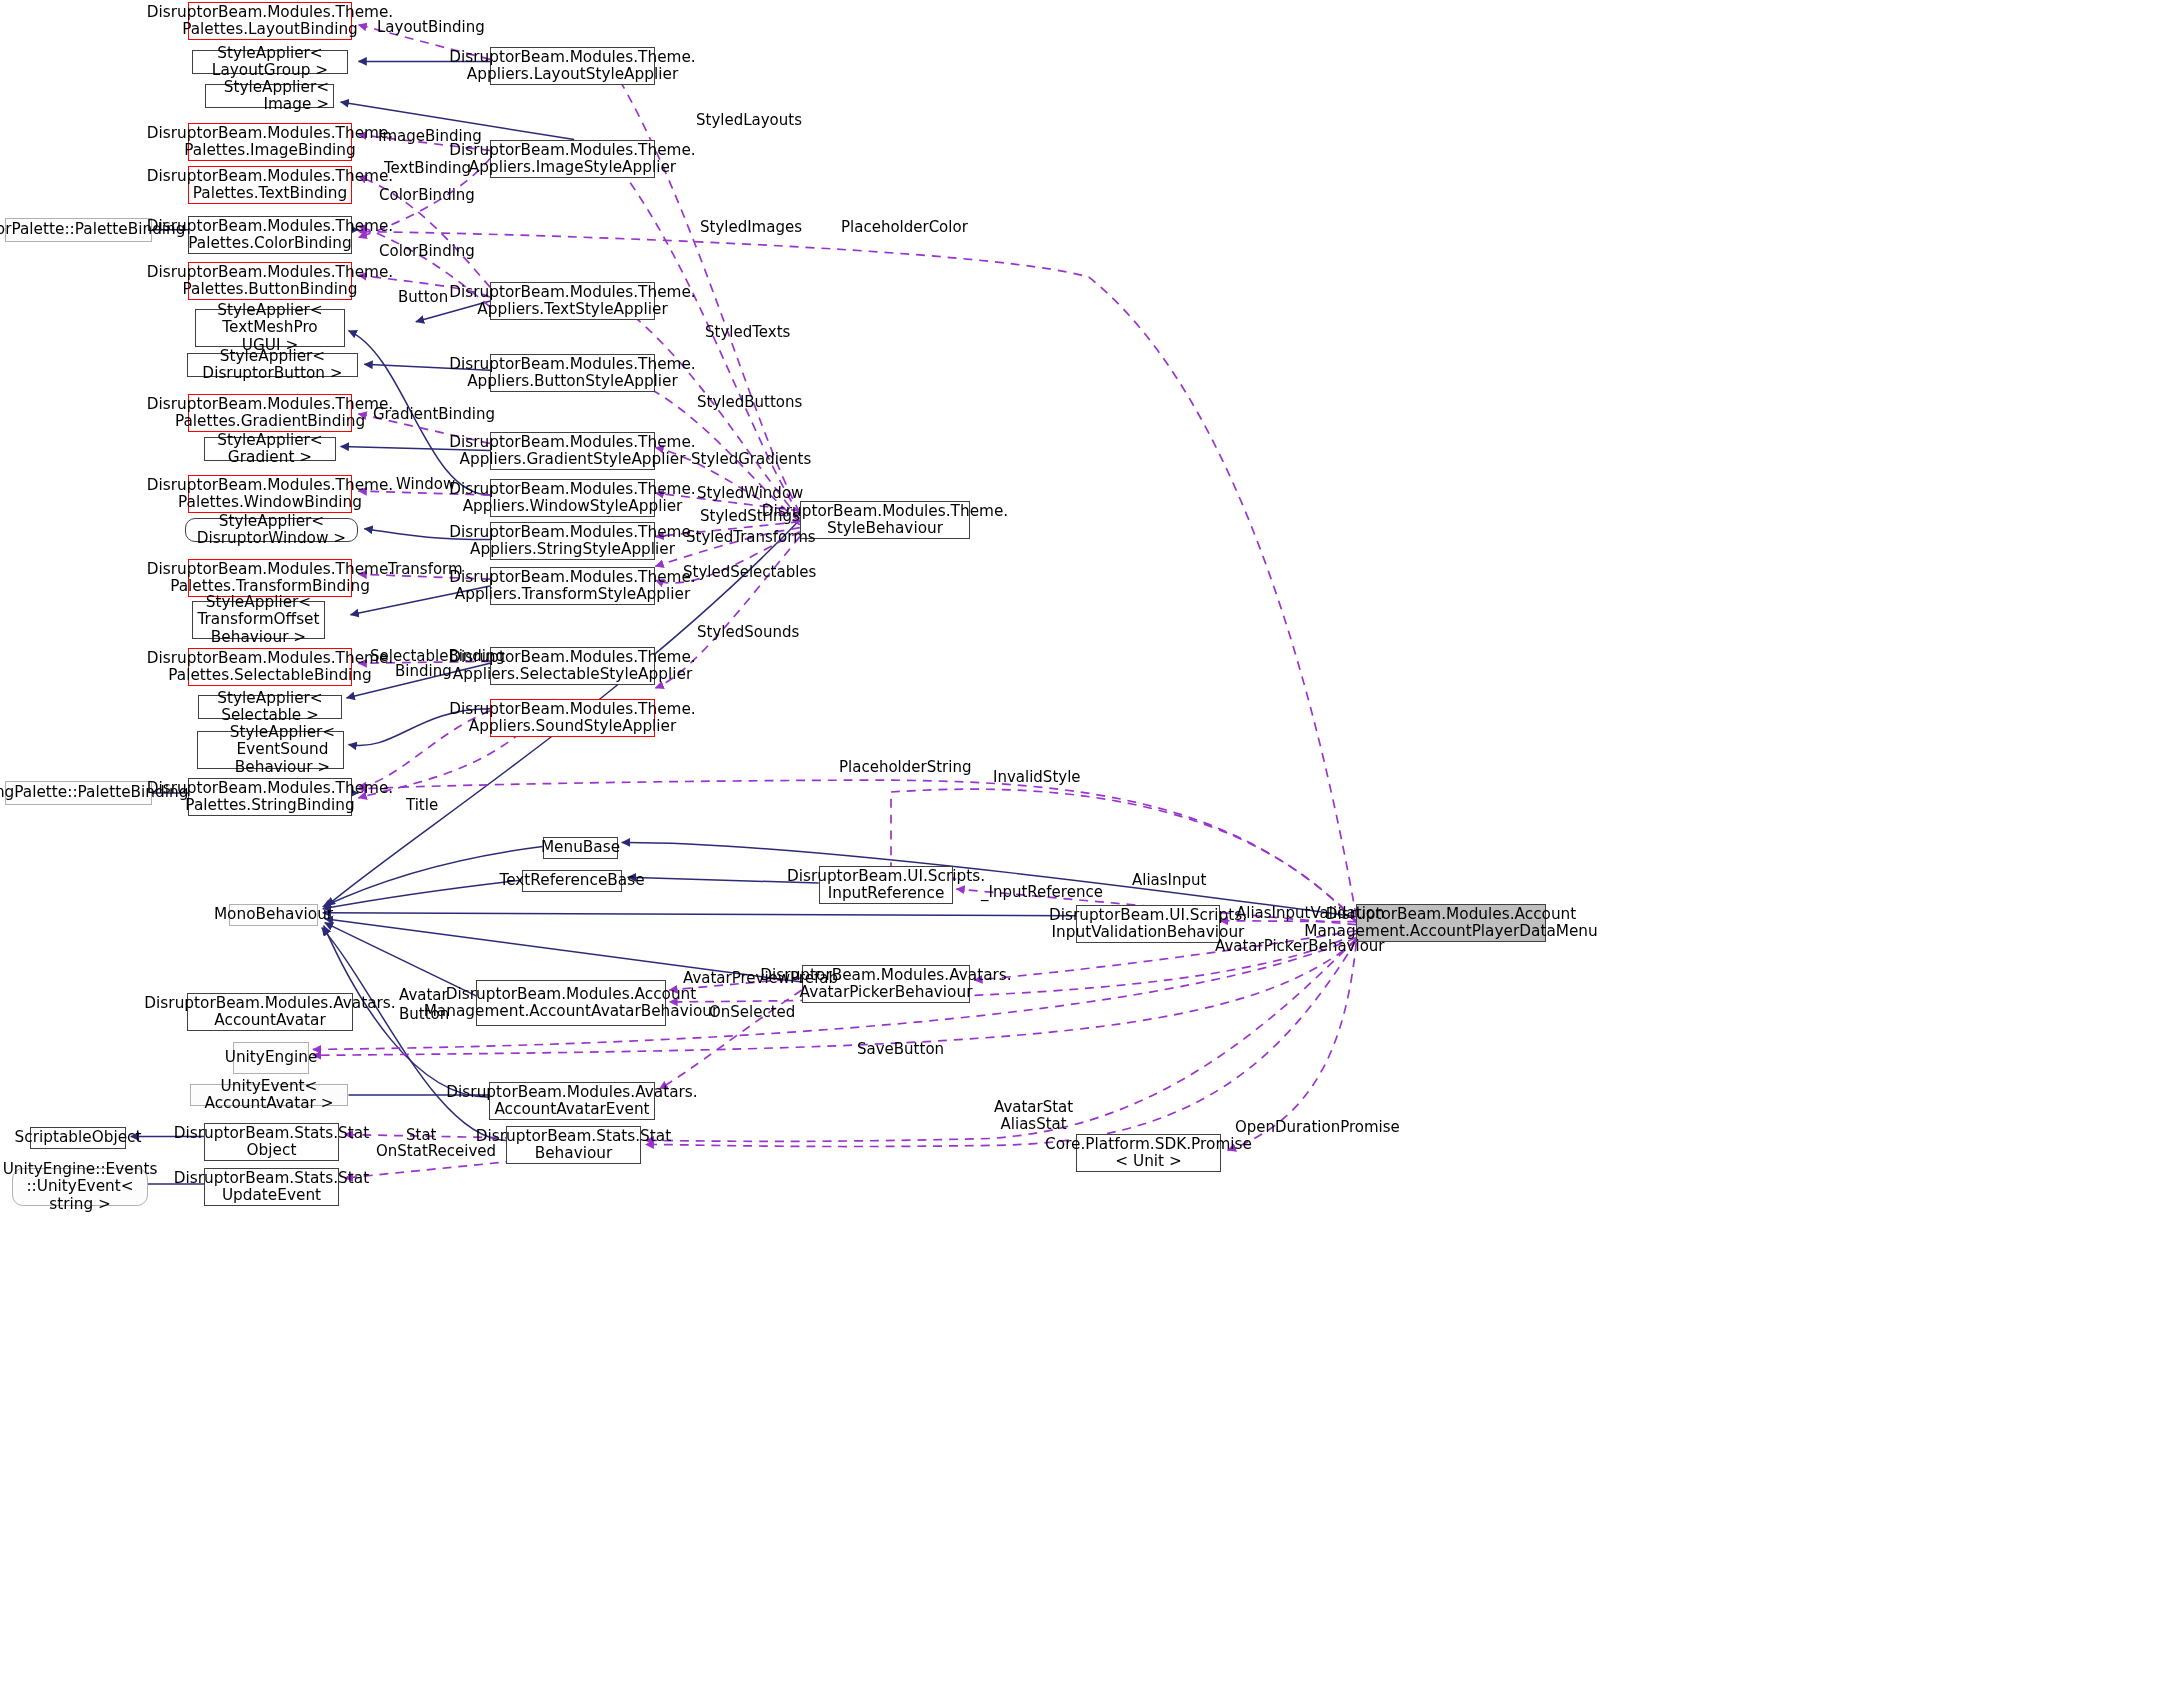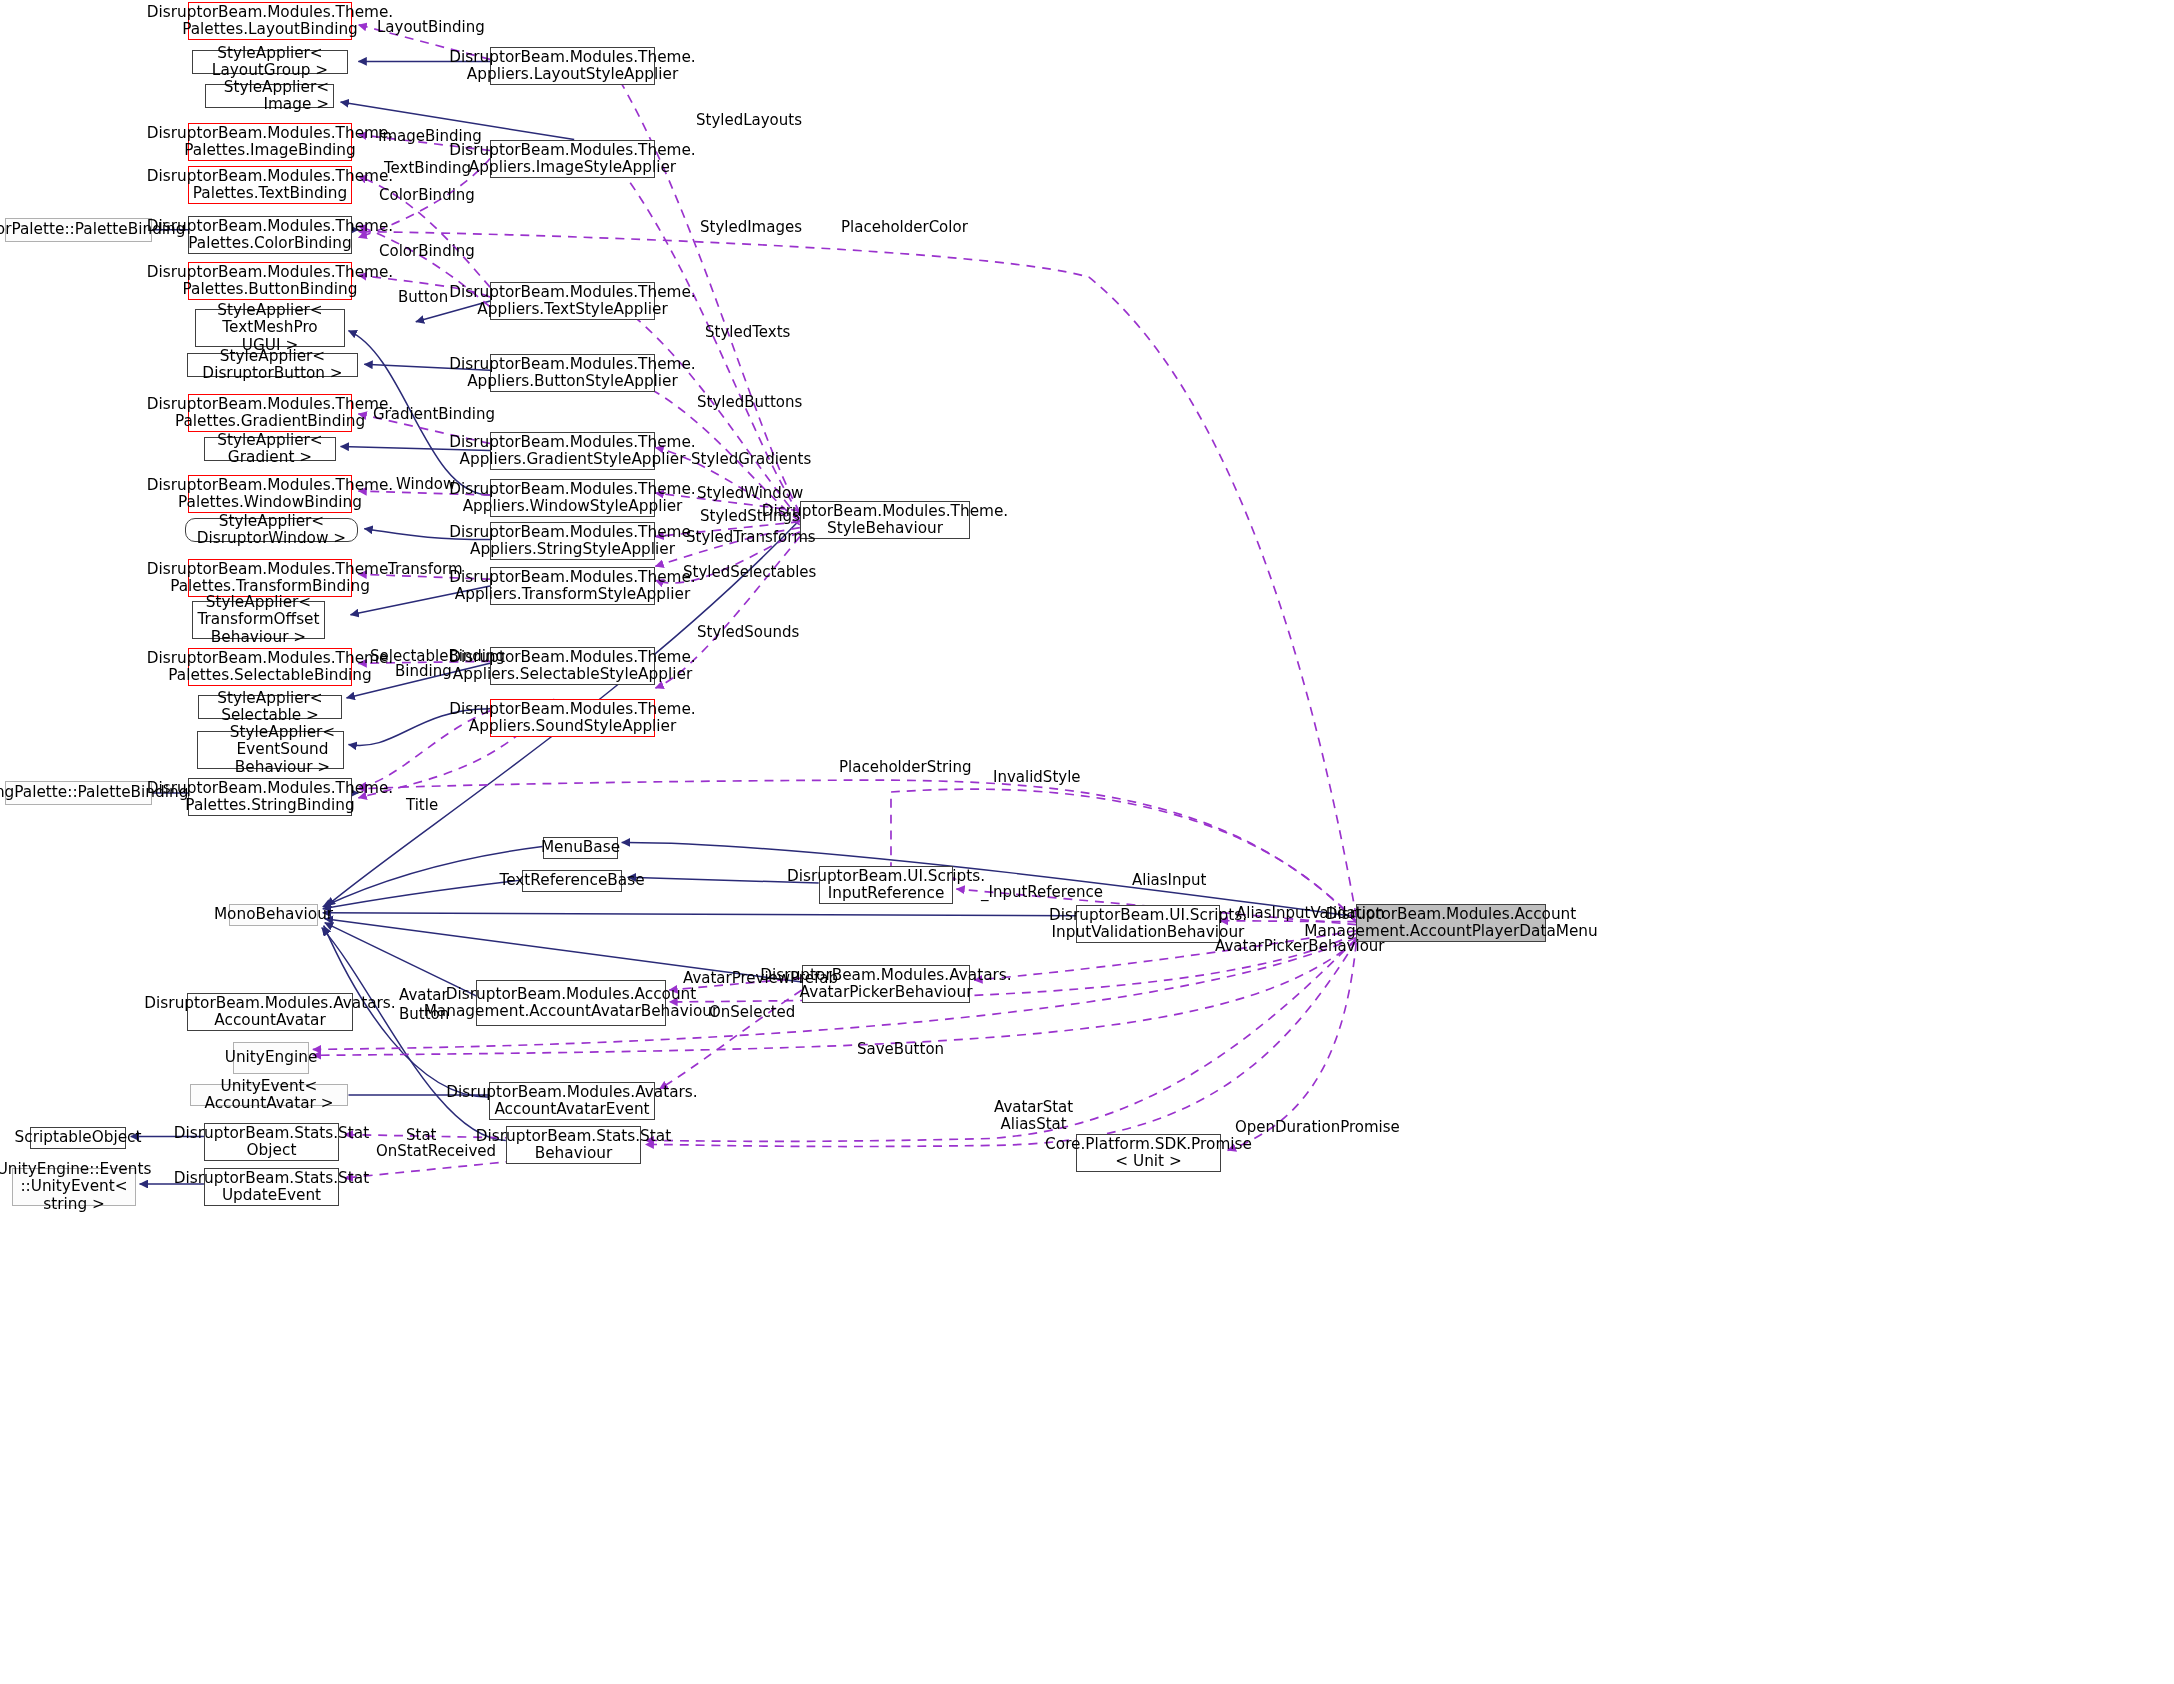--- a/index.html
+++ b/index.html
@@ -228,21 +228,21 @@
 AccountAvatarEvent</div>
   <div class="node thick" style="left:204px; top:1123px; width:135px; height:38px;">DisruptorBeam.Stats.Stat
 Object</div>
   <div class="node thick" style="left:30px; top:1127px; width:96px; height:22px;">ScriptableObject</div>
   <div class="node thick" style="left:506px; top:1126px; width:135px; height:38px;">DisruptorBeam.Stats.Stat
 Behaviour</div>
   <div class="node thick" style="left:1076px; top:1134px; width:145px; height:38px;">Core.Platform.SDK.Promise
 &lt; Unit &gt;</div>
   <div class="node thick" style="left:204px; top:1168px; width:135px; height:38px;">DisruptorBeam.Stats.Stat
 UpdateEvent</div>
-  <div class="node grey-border" style="left:12px; top:1168px; width:124px; height:38px;">UnityEngine::Events
+  <div class="node grey-border" style="left:12px; top:1168px; width:136px; height:38px;border-radius:11px;">UnityEngine::Events
 ::UnityEvent&lt; string &gt;</div>
 
   <div class="elabel" style="left:377px; top:19px;">LayoutBinding</div>
   <div class="elabel" style="left:378px; top:128px;">ImageBinding</div>
   <div class="elabel" style="left:384px; top:160px;">TextBinding</div>
   <div class="elabel" style="left:379px; top:187px;">ColorBinding</div>
   <div class="elabel" style="left:379px; top:243px;">ColorBinding</div>
   <div class="elabel" style="left:398px; top:289px;">Button</div>
   <div class="elabel" style="left:373px; top:406px;">GradientBinding</div>
   <div class="elabel" style="left:396px; top:476px;">Window</div>

